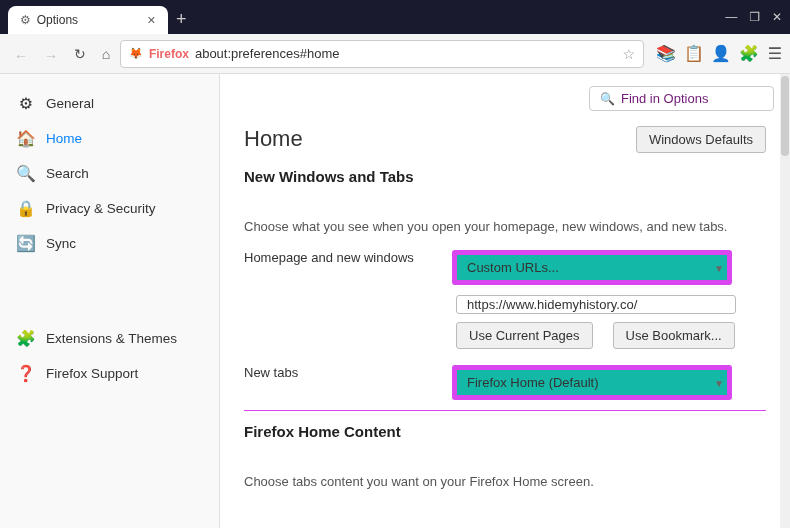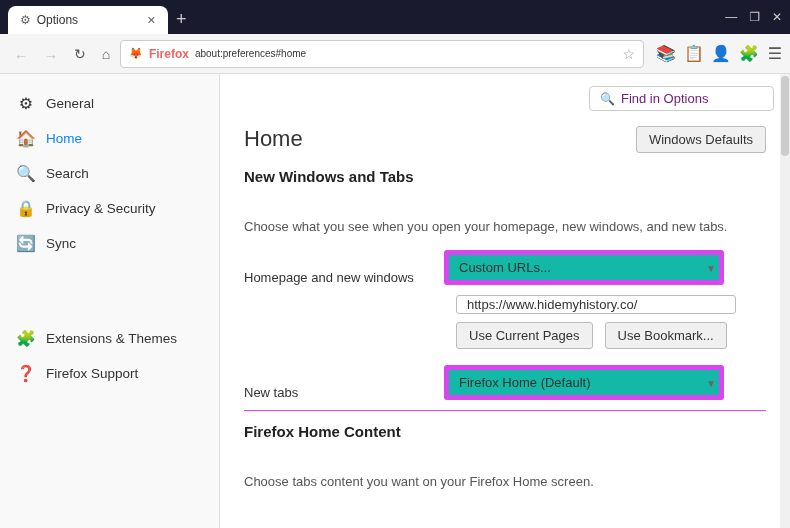--- a/index.html
+++ b/index.html
@@ -78,21 +78,21 @@
       display: flex;
       align-items: center;
       background: #fff;
       border: 1px solid #ccc;
       border-radius: 4px;
       padding: 4px 8px;
       gap: 6px;
       height: 28px;
     }
     .ff-icon { font-size: 11px; color: #e66; }
-    .address-text { font-size: 10px; color: #333; flex: 1; }
+    .address-text { font-size: 13px; color: #333; flex: 1; }
     .star-icon { color: #999; font-size: 14px; }
     .toolbar-icons {
       display: flex;
       align-items: center;
       gap: 8px;
       margin-left: 8px;
       color: #555;
       font-size: 16px;
     }
     .toolbar-icon { cursor: pointer; }
@@ -173,22 +173,22 @@
       margin-bottom: 4px;
     }
     .section-desc {
       font-size: 13px;
       color: #555;
       margin-bottom: 16px;
       margin-top: 34px;
     }
     .form-row {
       display: flex;
-      align-items: flex-end;
-      gap: 0;
+      align-items: flex-start;
+      gap: 8px;
       margin-bottom: 10px;
     }
     .form-label {
       font-size: 13px;
       color: #333;
       width: 200px;
       flex-shrink: 0;
     }
     .select-wrapper {
       position: relative;
@@ -224,21 +224,21 @@
       border: 1px solid #bbb;
       border-radius: 3px;
       padding: 1px 10px;
       font-size: 13px;
       color: #333;
       background: #fff;
     }
     .btn-row {
       margin-left: 212px;
       display: flex;
-      gap: 12px;
+      gap: 20px;
       margin-bottom: 16px;
     }
     .action-btn {
       background: #f0f0f0;
       border: 1px solid #bbb;
       border-radius: 3px;
       padding: 5px 12px;
       font-size: 13px;
       cursor: pointer;
       color: #333;

